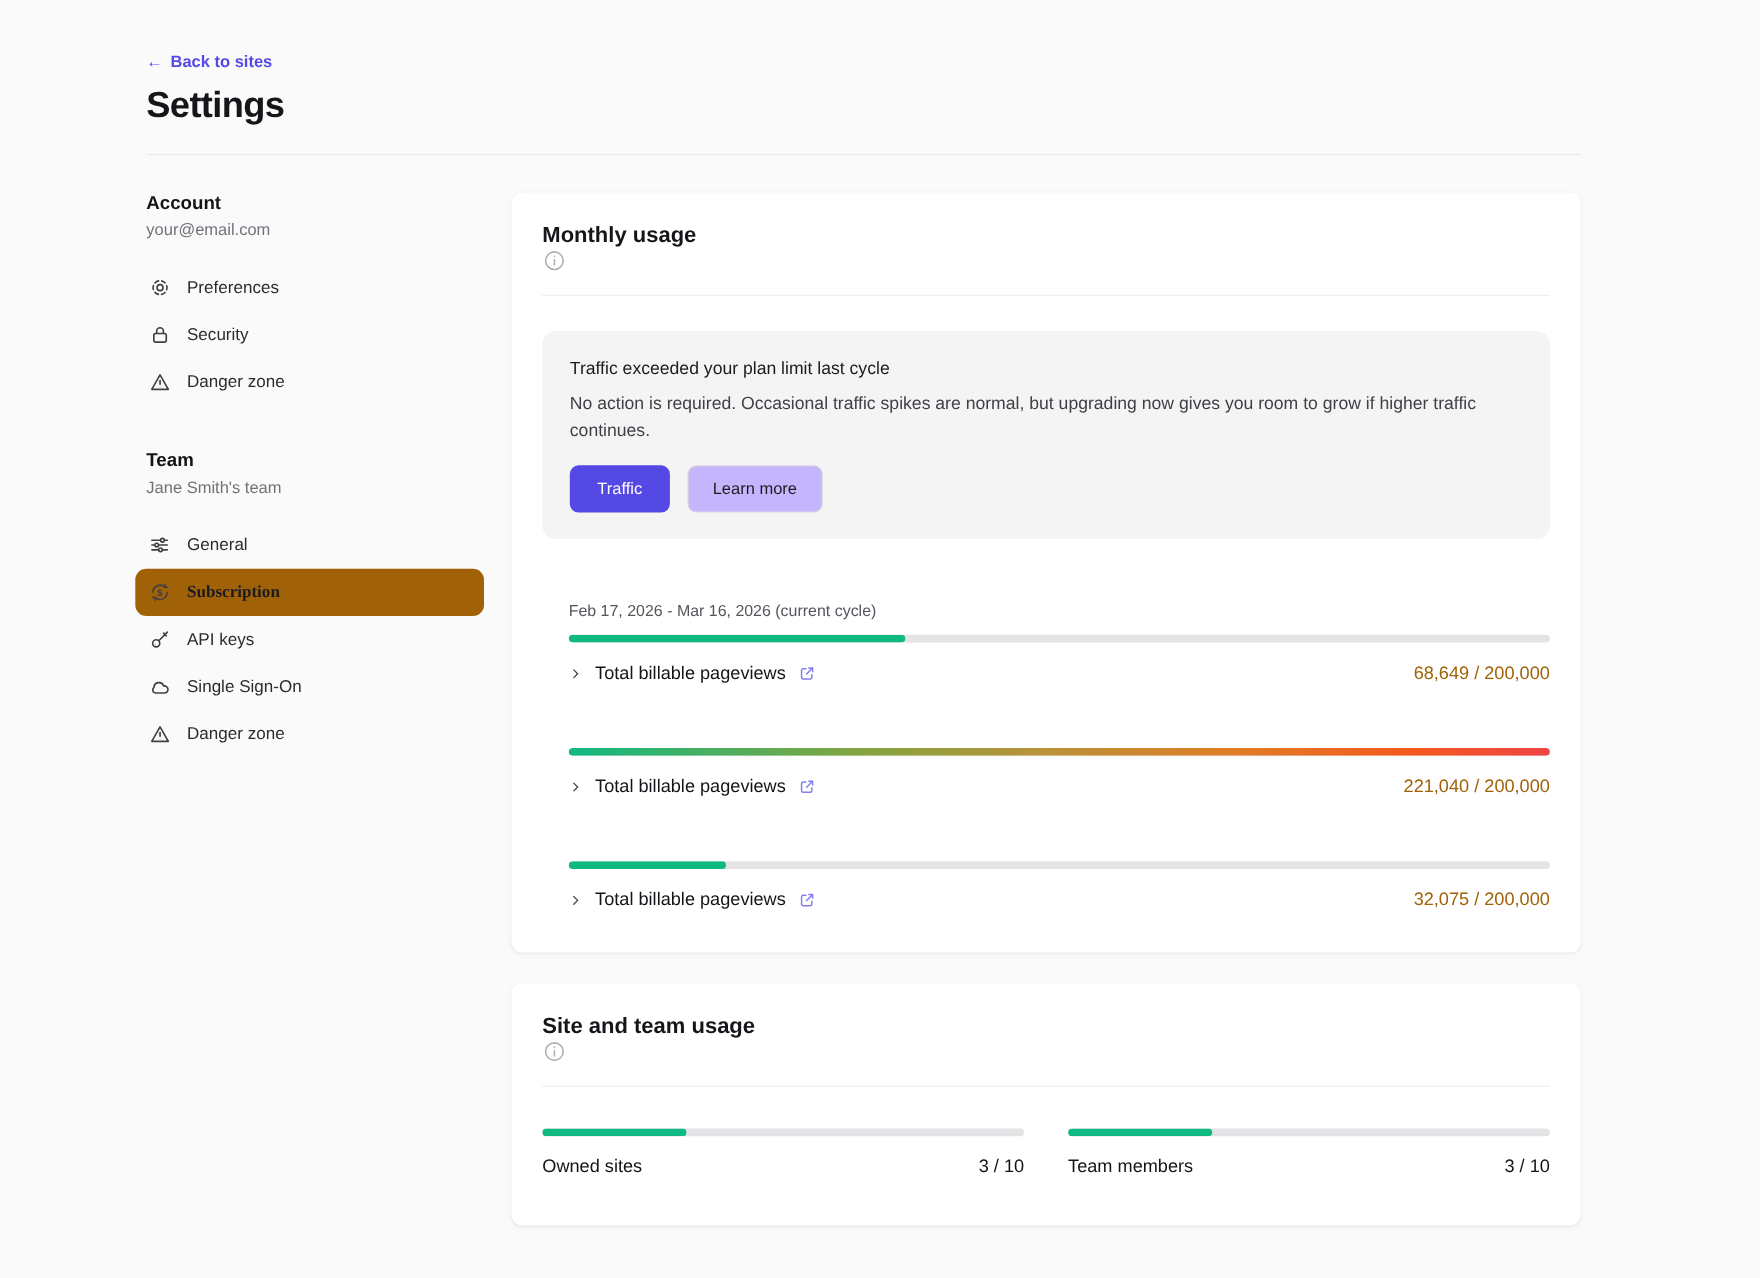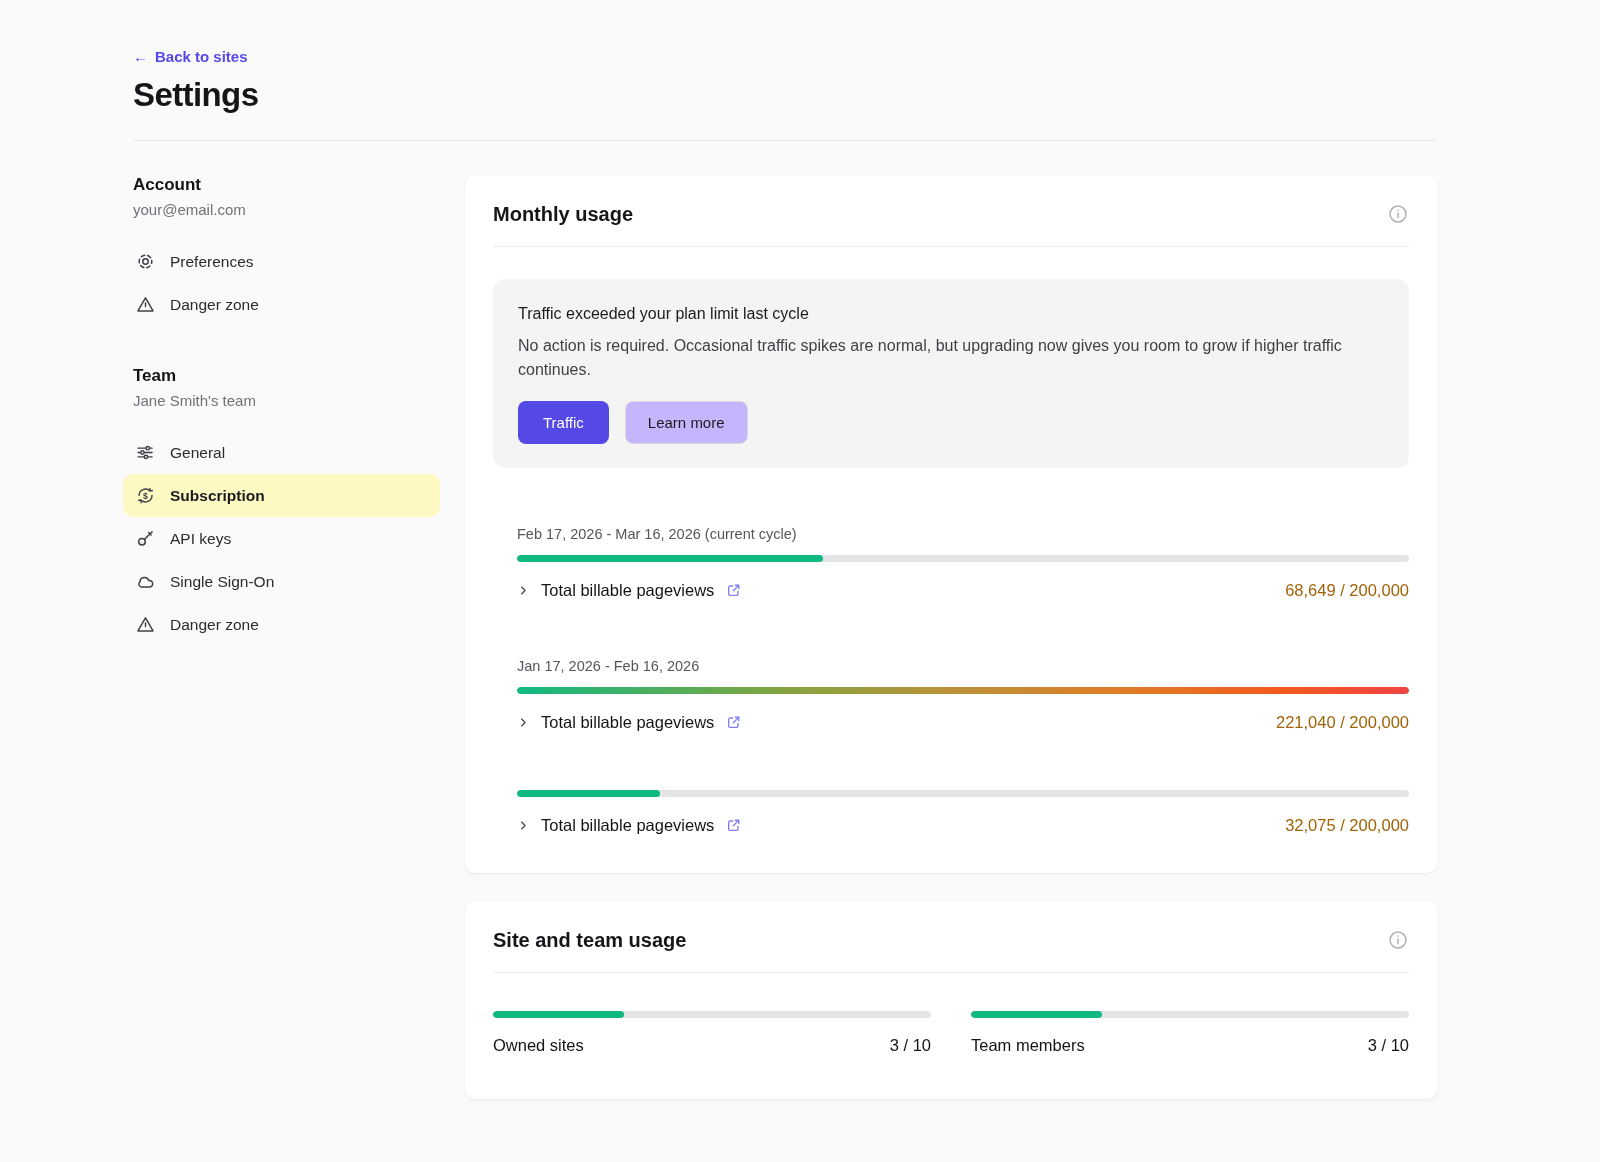--- a/index.html
+++ b/index.html
@@ -33,31 +33,31 @@
   .side-heading { font-size: 17px; font-weight: 700; color: #141418; }
   .side-subtitle { margin-top: 6px; font-size: 15px; color: #71717a; }
   .side-nav { margin: 22px 0 0 -10px; }
   .nav-item {
     display: flex; align-items: center; gap: 14px;
     padding: 11px 12px; border-radius: 10px;
     color: #2b2b30; font-size: 15.5px; cursor: pointer;
   }
   .nav-item .nicon { width: 21px; height: 21px; display: inline-flex; color: #3f3f46; flex-shrink: 0; }
   .nav-item .nicon svg { width: 100%; height: 100%; }
-  .nav-item.active { background: #fef9c3; font-weight: 700; color: #1b1b1f; }
+  .nav-item.active { background: #a16207; font-weight: 700; color: #1b1b1f; font-family: Liberation Serif, serif; }
   .team-block { margin-top: 40px; }
 
   
   .card {
     background: #ffffff; border-radius: 10px;
     box-shadow: 0 1px 2px rgba(0,0,0,.05), 0 2px 8px rgba(0,0,0,.03);
     padding: 28px 28px 38px;
   }
   .card + .card { margin-top: 28px; }
-  .card-head { display: flex; align-items: flex-start; justify-content: space-between; }
+  .card-head { display: flex; align-items: flex-start; justify-content: space-between; flex-direction: column; }
   .card-title { font-size: 20px; font-weight: 600; color: #16161a; }
   .info-btn { width: 22px; height: 22px; color: #b0b0b6; cursor: pointer; background: none; border: none; padding: 0; }
   .info-btn svg { width: 100%; height: 100%; }
   .card-divider { margin-top: 20px; border-bottom: 1px solid #ededf0; }
 
   
   .banner { margin-top: 32px; background: #f4f4f5; border-radius: 12px; padding: 26px 25px 24px; }
   .banner-title { font-size: 16px; font-weight: 400; color: #1b1b1f; }
   .banner-body { margin-top: 11px; font-size: 16px; line-height: 1.5; color: #3f3f46; max-width: 900px; }
   .banner-actions { margin-top: 19px; display: flex; gap: 16px; }
@@ -171,20 +171,28 @@
             <span class="nicon">
                 <svg viewBox="0 0 24 24">
                   <use href="#i-gear"></use>
                 </svg>
               </span>
             <span>Preferences</span>
           </div>
           <div class="nav-item">
             <span class="nicon">
                 <svg viewBox="0 0 24 24">
+                  <use href="#i-lock"></use>
+                </svg>
+              </span>
+            <span>Security</span>
+          </div>
+          <div class="nav-item">
+            <span class="nicon">
+                <svg viewBox="0 0 24 24">
                   <use href="#i-warning"></use>
                 </svg>
               </span>
             <span>Danger zone</span>
           </div>
         </nav>
       </div>
 
       <div class="team-block">
         <div class="side-heading">Team</div>
@@ -271,21 +279,20 @@
                   <svg viewBox="0 0 24 24">
                     <use href="#i-external"></use>
                   </svg>
                 </span>
             </div>
             <span class="cycle-value">68,649 / 200,000</span>
           </div>
         </div>
 
         <div class="cycle">
-          <div class="cycle-period">Jan 17, 2026 - Feb 16, 2026</div>
           <div class="track">
             <div class="fill over" style="width: 100%;"></div>
           </div>
           <div class="cycle-row">
             <div class="cycle-left">
               <span class="chev">
                   <svg viewBox="0 0 24 24">
                     <use href="#i-chevron-right"></use>
                   </svg>
                 </span>

